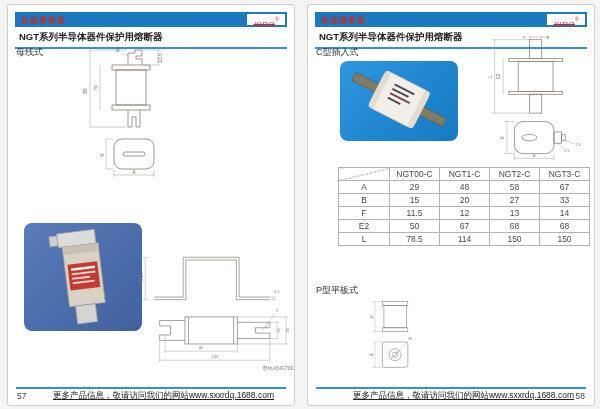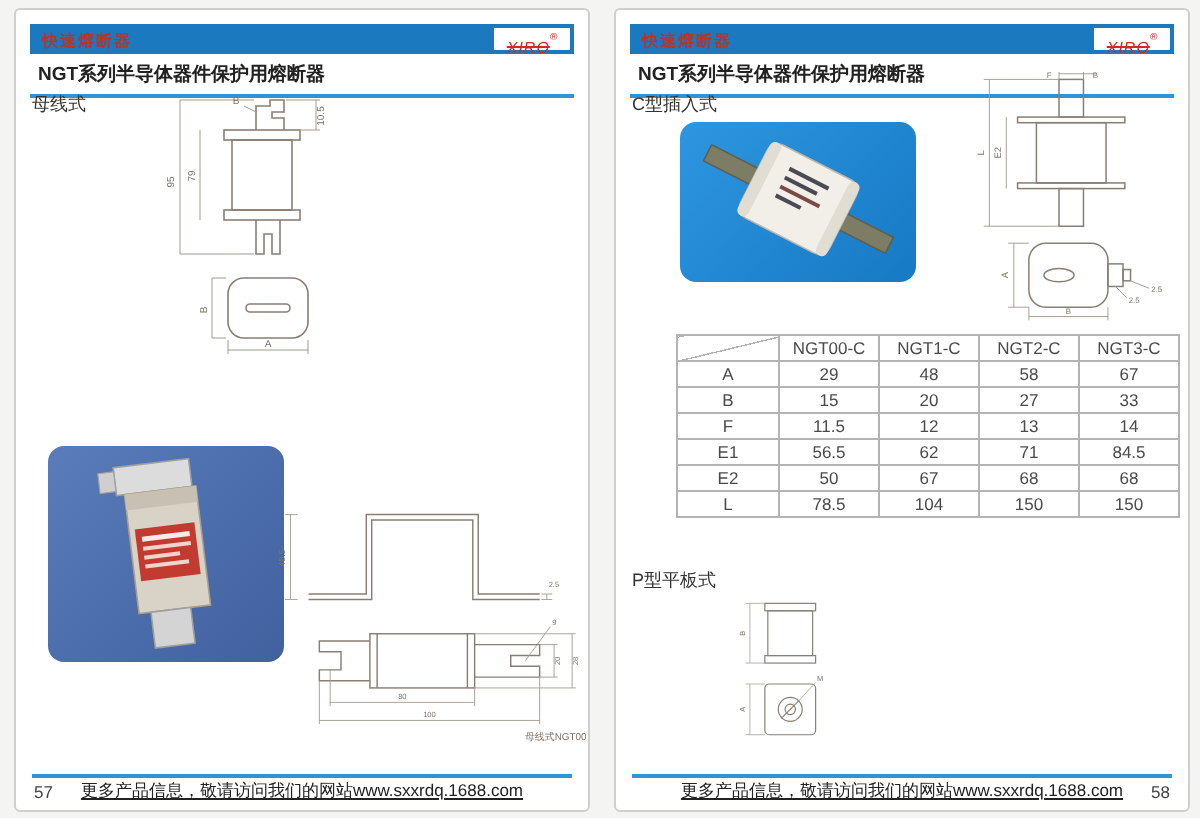--- a/index.html
+++ b/index.html
@@ -35,21 +35,21 @@
   
   .tdraw{position:absolute;}
   .tdraw .ln{stroke:#8a7e73;stroke-width:.8;fill:none;}
   .tdraw .dim{stroke:#a39a8d;stroke-width:.5;fill:none;}
   .tdraw text{font-size:5px;fill:#7d7468;font-family:"Liberation Sans",sans-serif;}
   .tdraw text.cap{font-size:5.5px;}
   .tdraw text.tiny{font-size:4.2px;}
 
   
   .footline{position:absolute;left:8px;right:8px;bottom:16px;height:2px;background:#2f93d5;}
-  .foottext{position:absolute;left:20px;right:20px;bottom:3px;text-align:center;font-size:8.5px;color:#222;text-decoration:underline;white-space:nowrap;}
+  .foottext{position:absolute;left:20px;right:20px;bottom:3px;text-align:right;font-size:8.5px;color:#222;text-decoration:underline;white-space:nowrap;}
   .pagenum{position:absolute;bottom:4px;font-size:8.5px;color:#444;}
   .pn-left{left:9px;margin-top:32px;} .pn-right{right:9px;}
 </style>
 </head>
 <body>
 
 <div class="page" id="page-left">
   <div class="hbar">
     <span class="hbar-label">快速熔断器</span>
     <span class="logo-box"><span class="logo-text">XIRO</span><span class="logo-reg">®</span></span>
@@ -245,37 +245,30 @@
             <td>33</td>
           </tr>
           <tr>
             <th>F</th>
             <td>11.5</td>
             <td>12</td>
             <td>13</td>
             <td>14</td>
           </tr>
           <tr>
-            <th>E1</th>
-            <td>56.5</td>
-            <td>62</td>
-            <td>71</td>
-            <td>84.5</td>
-          </tr>
-          <tr>
             <th>E2</th>
             <td>50</td>
             <td>67</td>
             <td>68</td>
             <td>68</td>
           </tr>
           <tr>
             <th>L</th>
             <td>78.5</td>
-            <td>104</td>
+            <td>114</td>
             <td>150</td>
             <td>150</td>
           </tr>
         </tbody>
       </table>
     </div>
 
   <div class="seclabel" style="top:279px;">P型平板式</div>
 
   <svg class="tdraw" style="left:58px;top:292px;" width="56" height="84" viewBox="0 0 75 112">

